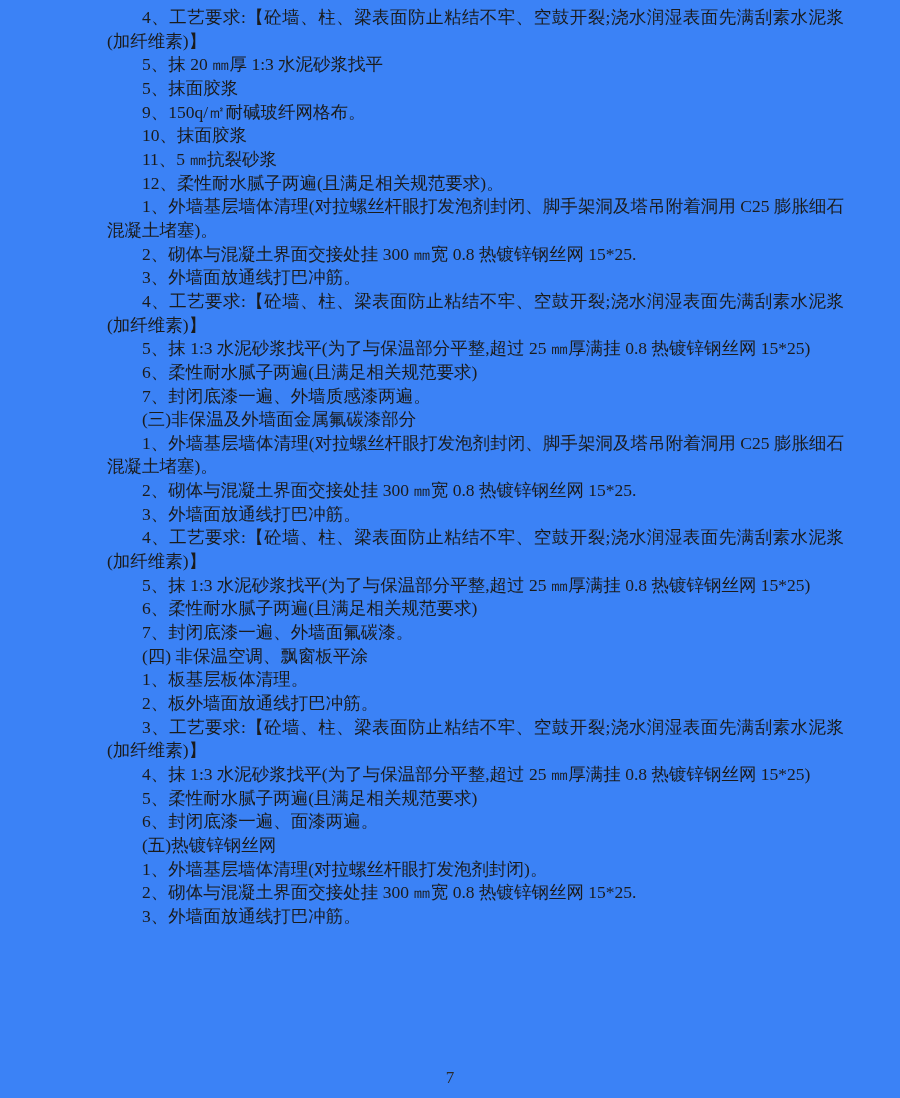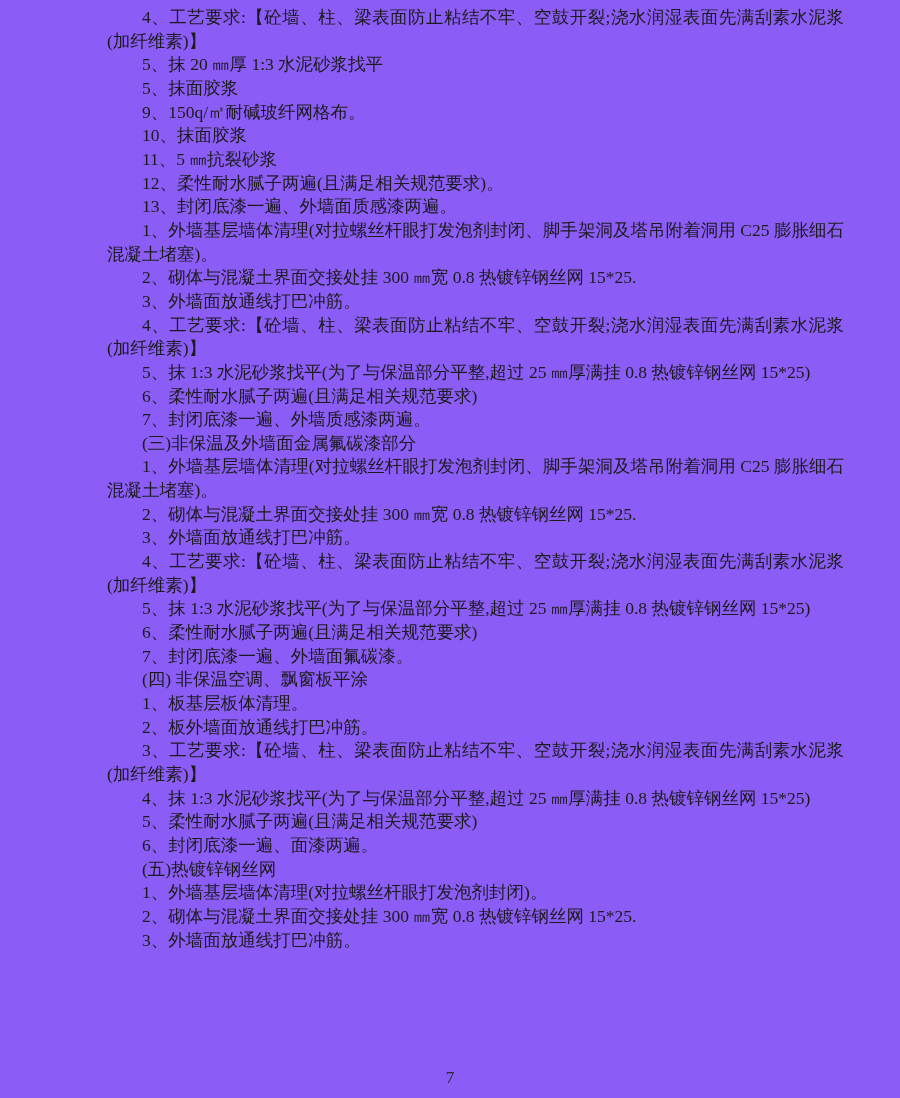--- a/index.html
+++ b/index.html
@@ -4,21 +4,21 @@
 <style>
   html, body {
     margin: 0;
     padding: 0;
     background: #ffffff;
   }
   .page {
     position: relative;
     width: 900px;
     height: 1098px;
-    background: #8b5cf6;
+    background: #3b82f6;
     overflow: hidden;
     font-family: "Liberation Serif", "DejaVu Serif", serif;
     color: #1b1b1b;
   }
   .body-text {
     position: absolute;
     top: 6px;
     left: 107px;
     width: 737px;
   }
@@ -47,21 +47,20 @@
 
 <div class="page">
   <div class="body-text">
       <p class="para">4、工艺要求:【砼墙、柱、梁表面防止粘结不牢、空鼓开裂;浇水润湿表面先满刮素水泥浆(加纤维素)】</p>
       <p class="para">5、抹 20 ㎜厚 1:3 水泥砂浆找平</p>
       <p class="para">5、抹面胶浆</p>
       <p class="para">9、150q/㎡耐碱玻纤网格布。</p>
       <p class="para">10、抹面胶浆</p>
       <p class="para">11、5 ㎜抗裂砂浆</p>
       <p class="para">12、柔性耐水腻子两遍(且满足相关规范要求)。</p>
-      <p class="para">13、封闭底漆一遍、外墙面质感漆两遍。</p>
       <p class="para">1、外墙基层墙体清理(对拉螺丝杆眼打发泡剂封闭、脚手架洞及塔吊附着洞用 C25 膨胀细石混凝土堵塞)。</p>
       <p class="para">2、砌体与混凝土界面交接处挂 300 ㎜宽 0.8 热镀锌钢丝网 15*25.</p>
       <p class="para">3、外墙面放通线打巴冲筋。</p>
       <p class="para">4、工艺要求:【砼墙、柱、梁表面防止粘结不牢、空鼓开裂;浇水润湿表面先满刮素水泥浆(加纤维素)】</p>
       <p class="para">5、抹 1:3 水泥砂浆找平(为了与保温部分平整,超过 25 ㎜厚满挂 0.8 热镀锌钢丝网 15*25)</p>
       <p class="para">6、柔性耐水腻子两遍(且满足相关规范要求)</p>
       <p class="para">7、封闭底漆一遍、外墙质感漆两遍。</p>
       <p class="para">(三)非保温及外墙面金属氟碳漆部分</p>
       <p class="para">1、外墙基层墙体清理(对拉螺丝杆眼打发泡剂封闭、脚手架洞及塔吊附着洞用 C25 膨胀细石混凝土堵塞)。</p>
       <p class="para">2、砌体与混凝土界面交接处挂 300 ㎜宽 0.8 热镀锌钢丝网 15*25.</p>

